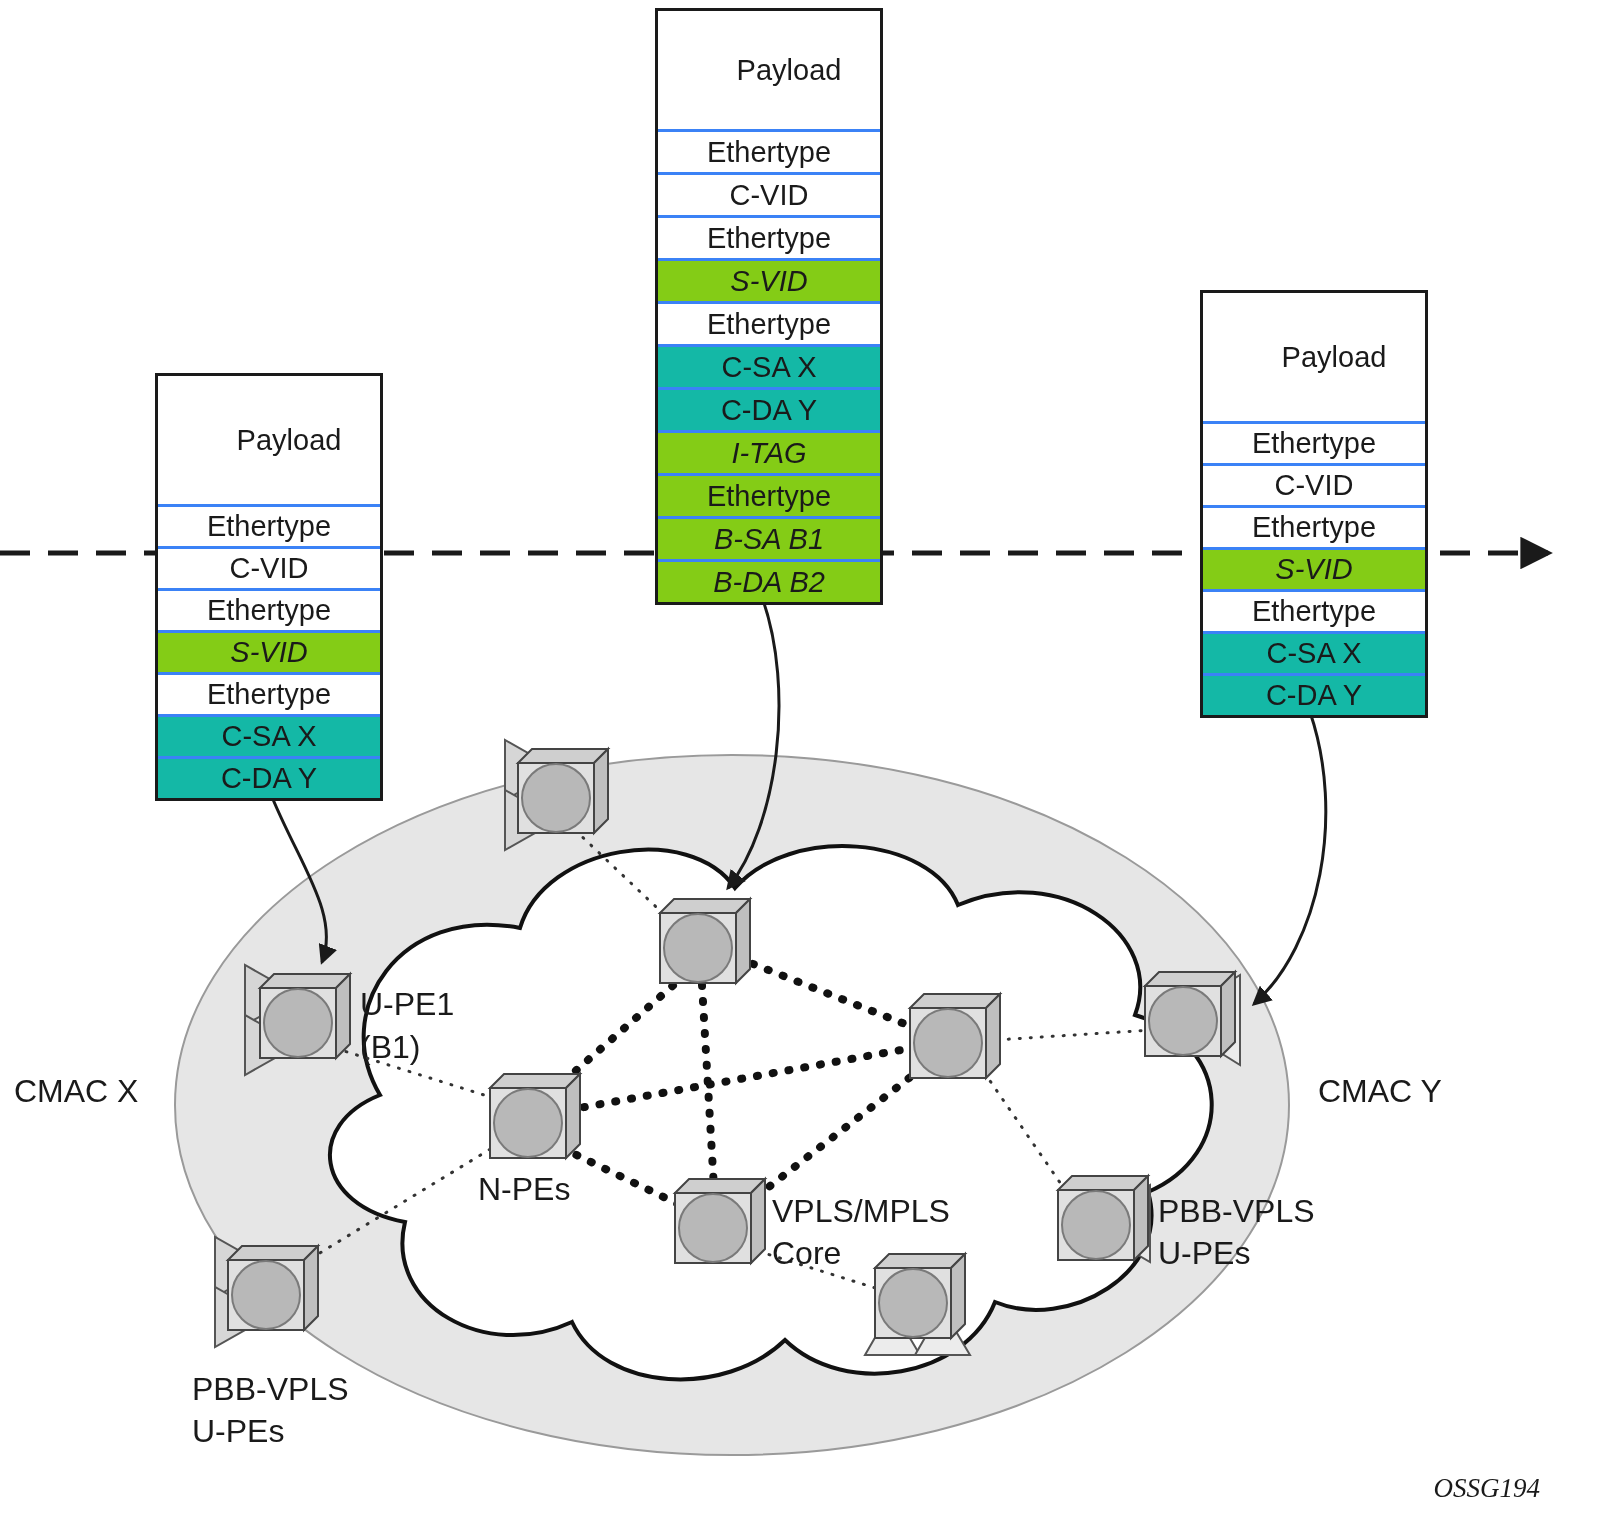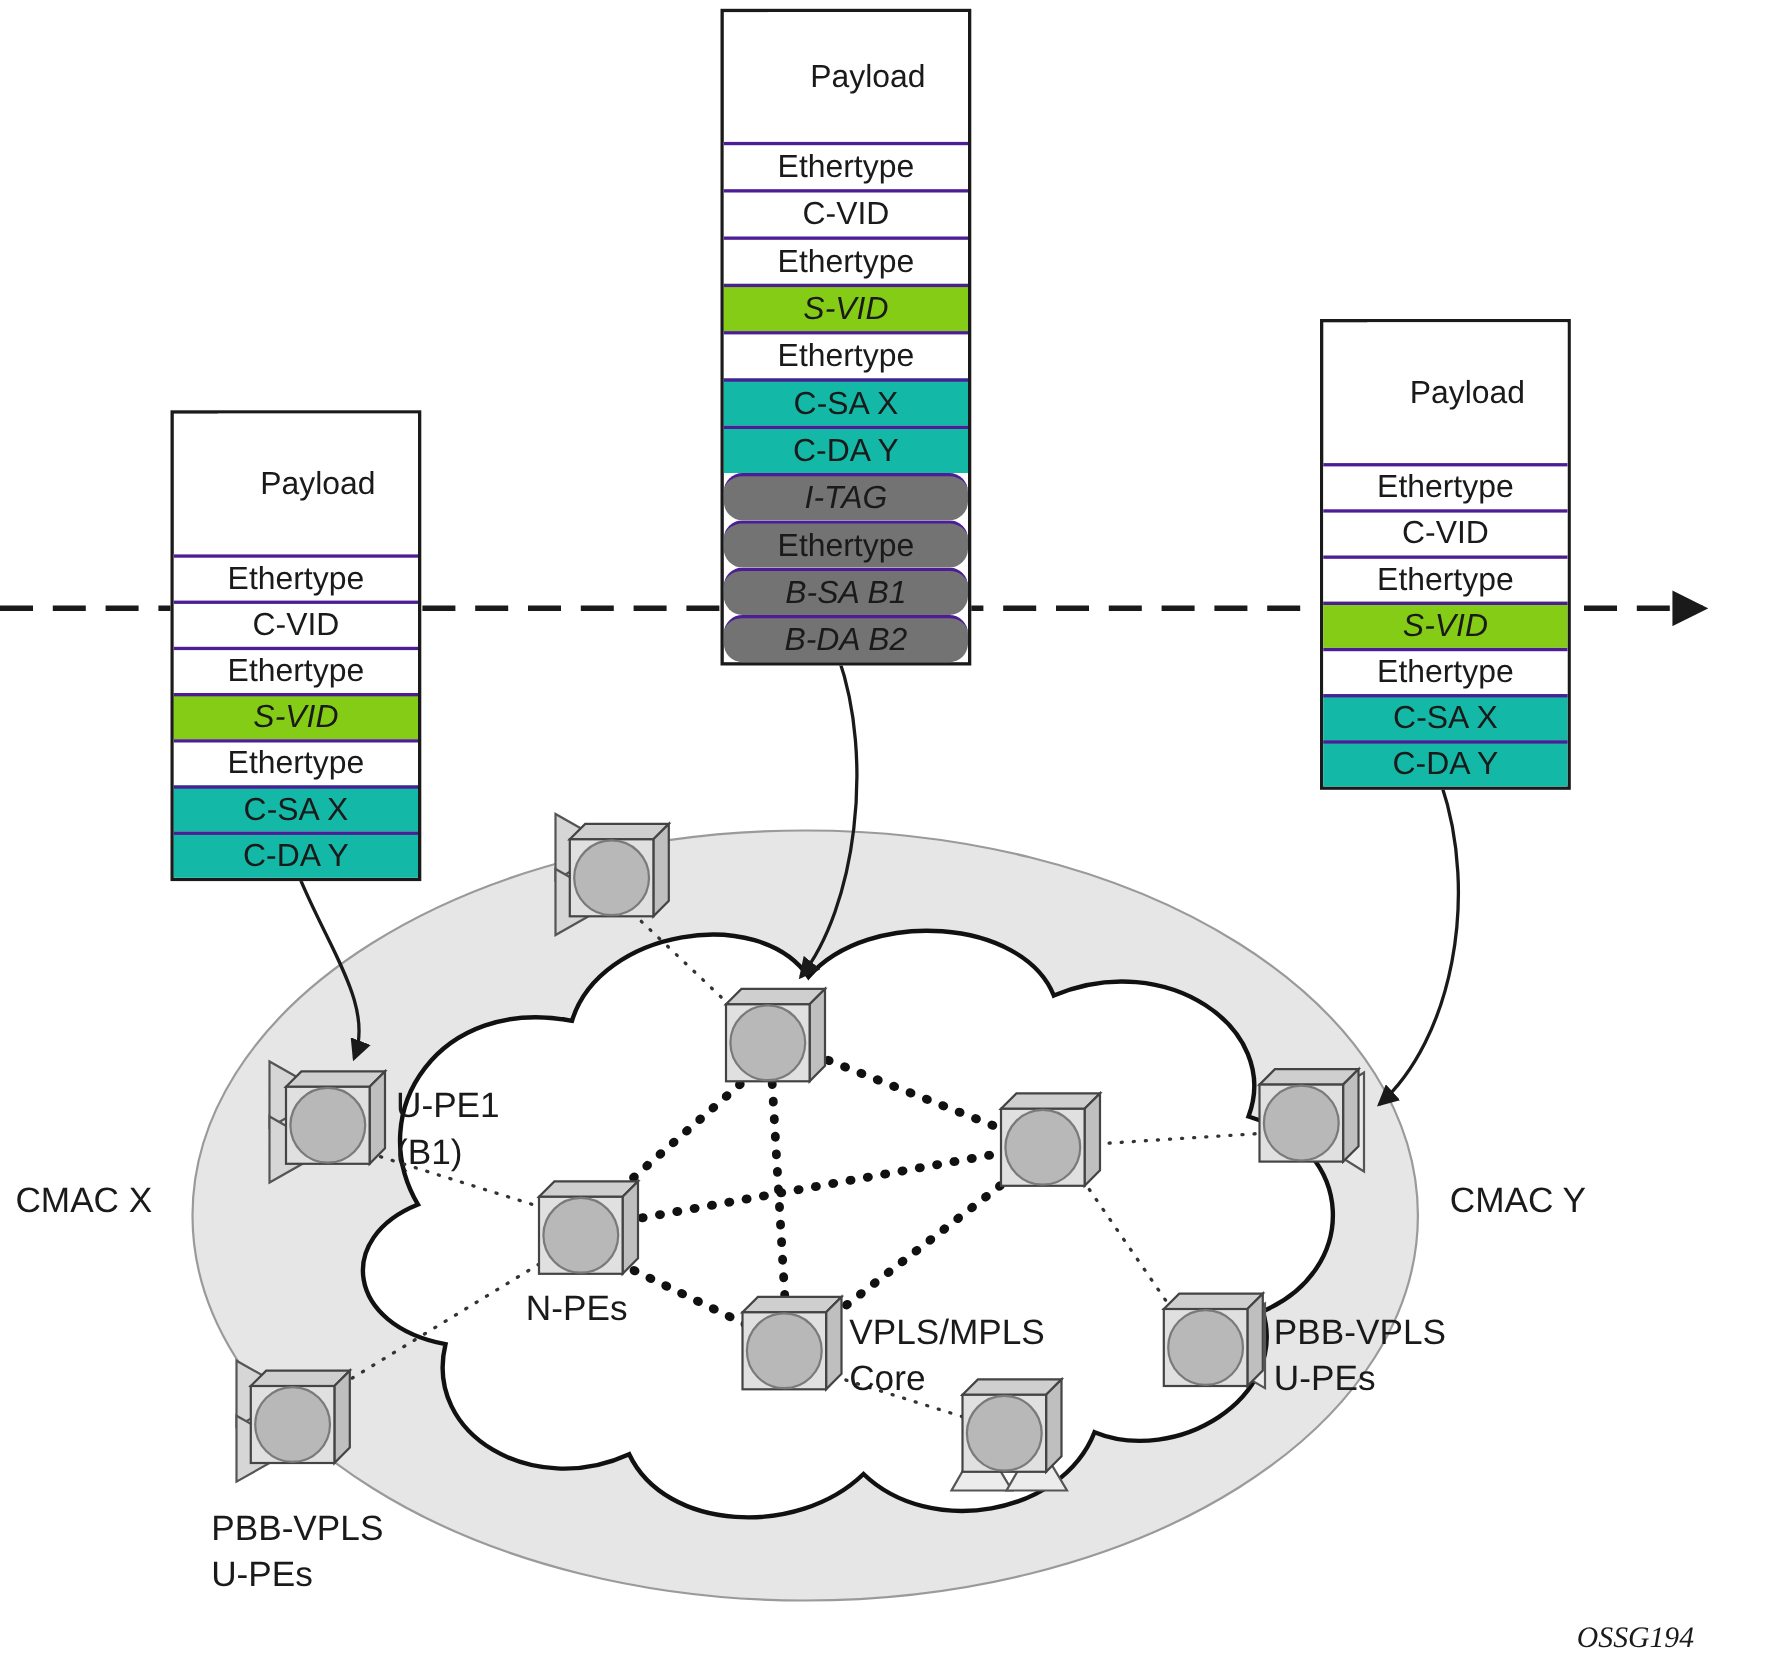--- a/index.html
+++ b/index.html
@@ -18,31 +18,31 @@
     position:absolute;
     background:#ffffff;
     border:3px solid #1a1a1a;
     z-index:2;
     text-align:center;
   }
   .row {
     height:42px;
     display:flex; align-items:center; justify-content:center;
     font-size:29px;
-    border-top:3px solid #4c1d95;
+    border-top:3px solid #3b82f6;
     background:#ffffff;
   }
   .row:first-child { border-top:none;margin-left:40px; }
   .payload { height:128px; }
   #stack-center .payload { height:118px; }
   #stack-center .row { height:43px; }
   #stack-center .payload { height:118px; }
   .svid { background:#84cc16; }
   .shaded { background:#14b8a6; }
-  .dark { background:#737373;border-radius:17px; }
+  .dark { background:#84cc16; }
   .italic { font-style:italic; }
 
   .svg-label {
     font-family:"Liberation Sans", sans-serif;
     font-size:32px;
     fill:#1a1a1a;
   }
   .watermark {
     font-family:"Liberation Serif", serif;
     font-style:italic;

